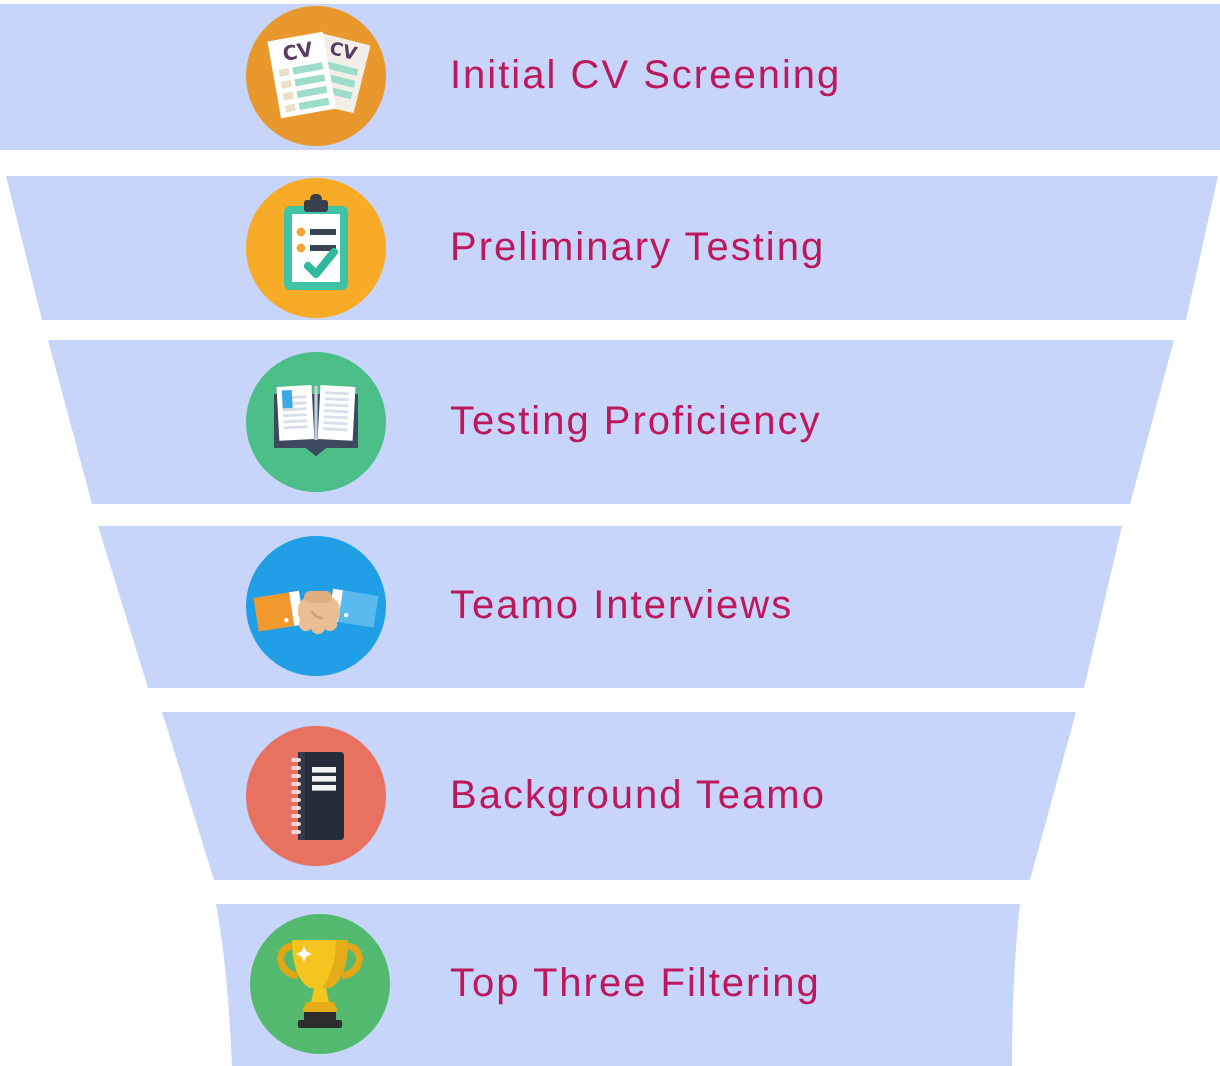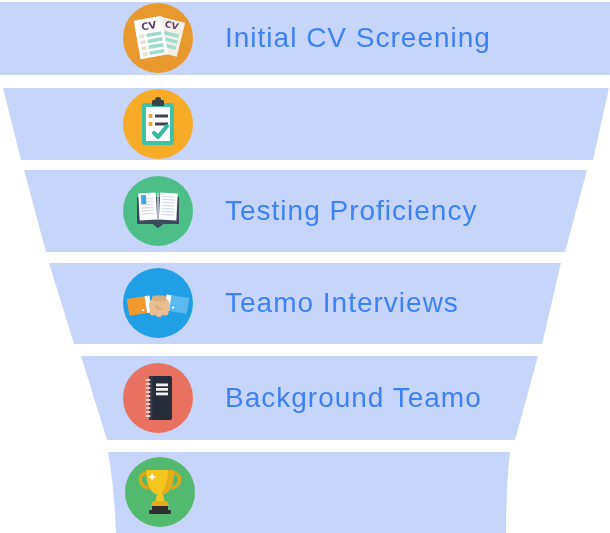--- a/index.html
+++ b/index.html
@@ -14,21 +14,21 @@
   .icon-wrap{position:absolute;width:70px;height:70px;left:123px;}
   .icon-wrap svg{display:block;width:70px;height:70px;}
   .i0{top:3px}
   .i1{top:89px}
   .i2{top:176px}
   .i3{top:268px}
   .i4{top:363px}
   .i5{top:457px;left:125px}
   .stage-label{
     position:absolute;left:225px;height:40px;line-height:40px;
-    font-size:28px;letter-spacing:1px;color:#3b82f6;white-space:nowrap;
+    font-size:20px;letter-spacing:1px;color:#be185d;white-space:nowrap;
   }
   .t0{top:18px}
   .t1{top:104px}
   .t2{top:191px}
   .t3{top:283px}
   .t4{top:378px}
   .t5{top:472px}
 </style>
 </head>
 <body>
@@ -77,20 +77,21 @@
       <rect x="23" y="18" width="24" height="34" fill="#ffffff"></rect>
       <rect x="32" y="8" width="6" height="6" rx="2.5" fill="#3a4049"></rect>
       <rect x="29" y="11" width="12" height="6" rx="1.5" fill="#3a4049"></rect>
       <circle cx="27.5" cy="27" r="2.2" fill="#f2a33c"></circle>
       <circle cx="27.5" cy="35" r="2.2" fill="#f2a33c"></circle>
       <rect x="32" y="25.5" width="13" height="3" fill="#3d4451"></rect>
       <rect x="32" y="33.5" width="13" height="3" fill="#3d4451"></rect>
       <path d="M31,44 l4,4 l9,-11" stroke="#2fb99e" stroke-width="4" fill="none" stroke-linecap="round" stroke-linejoin="round"></path>
     </svg>
   </div>
+  <div class="stage-label t1">Preliminary Testing</div>
 
   <div class="icon-wrap i2">
     <svg viewBox="0 0 70 70">
       <circle cx="35" cy="35" r="35" fill="#4cbe88"></circle>
       <path d="M14,21 h42 v27 h-16 l-5,4 l-5,-4 h-16 z" fill="#3d4a5d"></path>
       <g transform="rotate(-3 24 31)">
         <rect x="16" y="17" width="17.5" height="27" fill="#ffffff"></rect>
         <rect x="18.5" y="22" width="12" height="1.4" fill="#d9dfe9"></rect>
         <rect x="18.5" y="25" width="12" height="1.4" fill="#d9dfe9"></rect>
         <rect x="18.5" y="28" width="12" height="1.4" fill="#d9dfe9"></rect>
@@ -167,14 +168,15 @@
       <path d="M49,16 c8,1 8,13 -3,15" stroke="#e0a616" stroke-width="3.5" fill="none"></path>
       <path d="M21,13 h28 c0,12 -3,21 -9,24 h-10 c-6,-3 -9,-12 -9,-24 z" fill="#f4c51e"></path>
       <path d="M43,13 h6 c0,12 -3,21 -9,24 h-4 c4,-5 7,-13 7,-24 z" fill="#e3ac18"></path>
       <path d="M32,37 h6 l1.5,7 h-9 z" fill="#f4c51e"></path>
       <path d="M28,44 h14 l2,5 h-18 z" fill="#e3ac18"></path>
       <rect x="27" y="49" width="16" height="4" fill="#2d2d2d"></rect>
       <rect x="24" y="53" width="22" height="4" rx="1" fill="#2d2d2d"></rect>
       <path d="M27,16 l1.2,2.8 2.8,1.2 -2.8,1.2 -1.2,2.8 -1.2,-2.8 -2.8,-1.2 2.8,-1.2 z" fill="#ffffff"></path>
     </svg>
   </div>
+  <div class="stage-label t5">Top Three Filtering</div>
 
 </div>
 
 </body></html>

